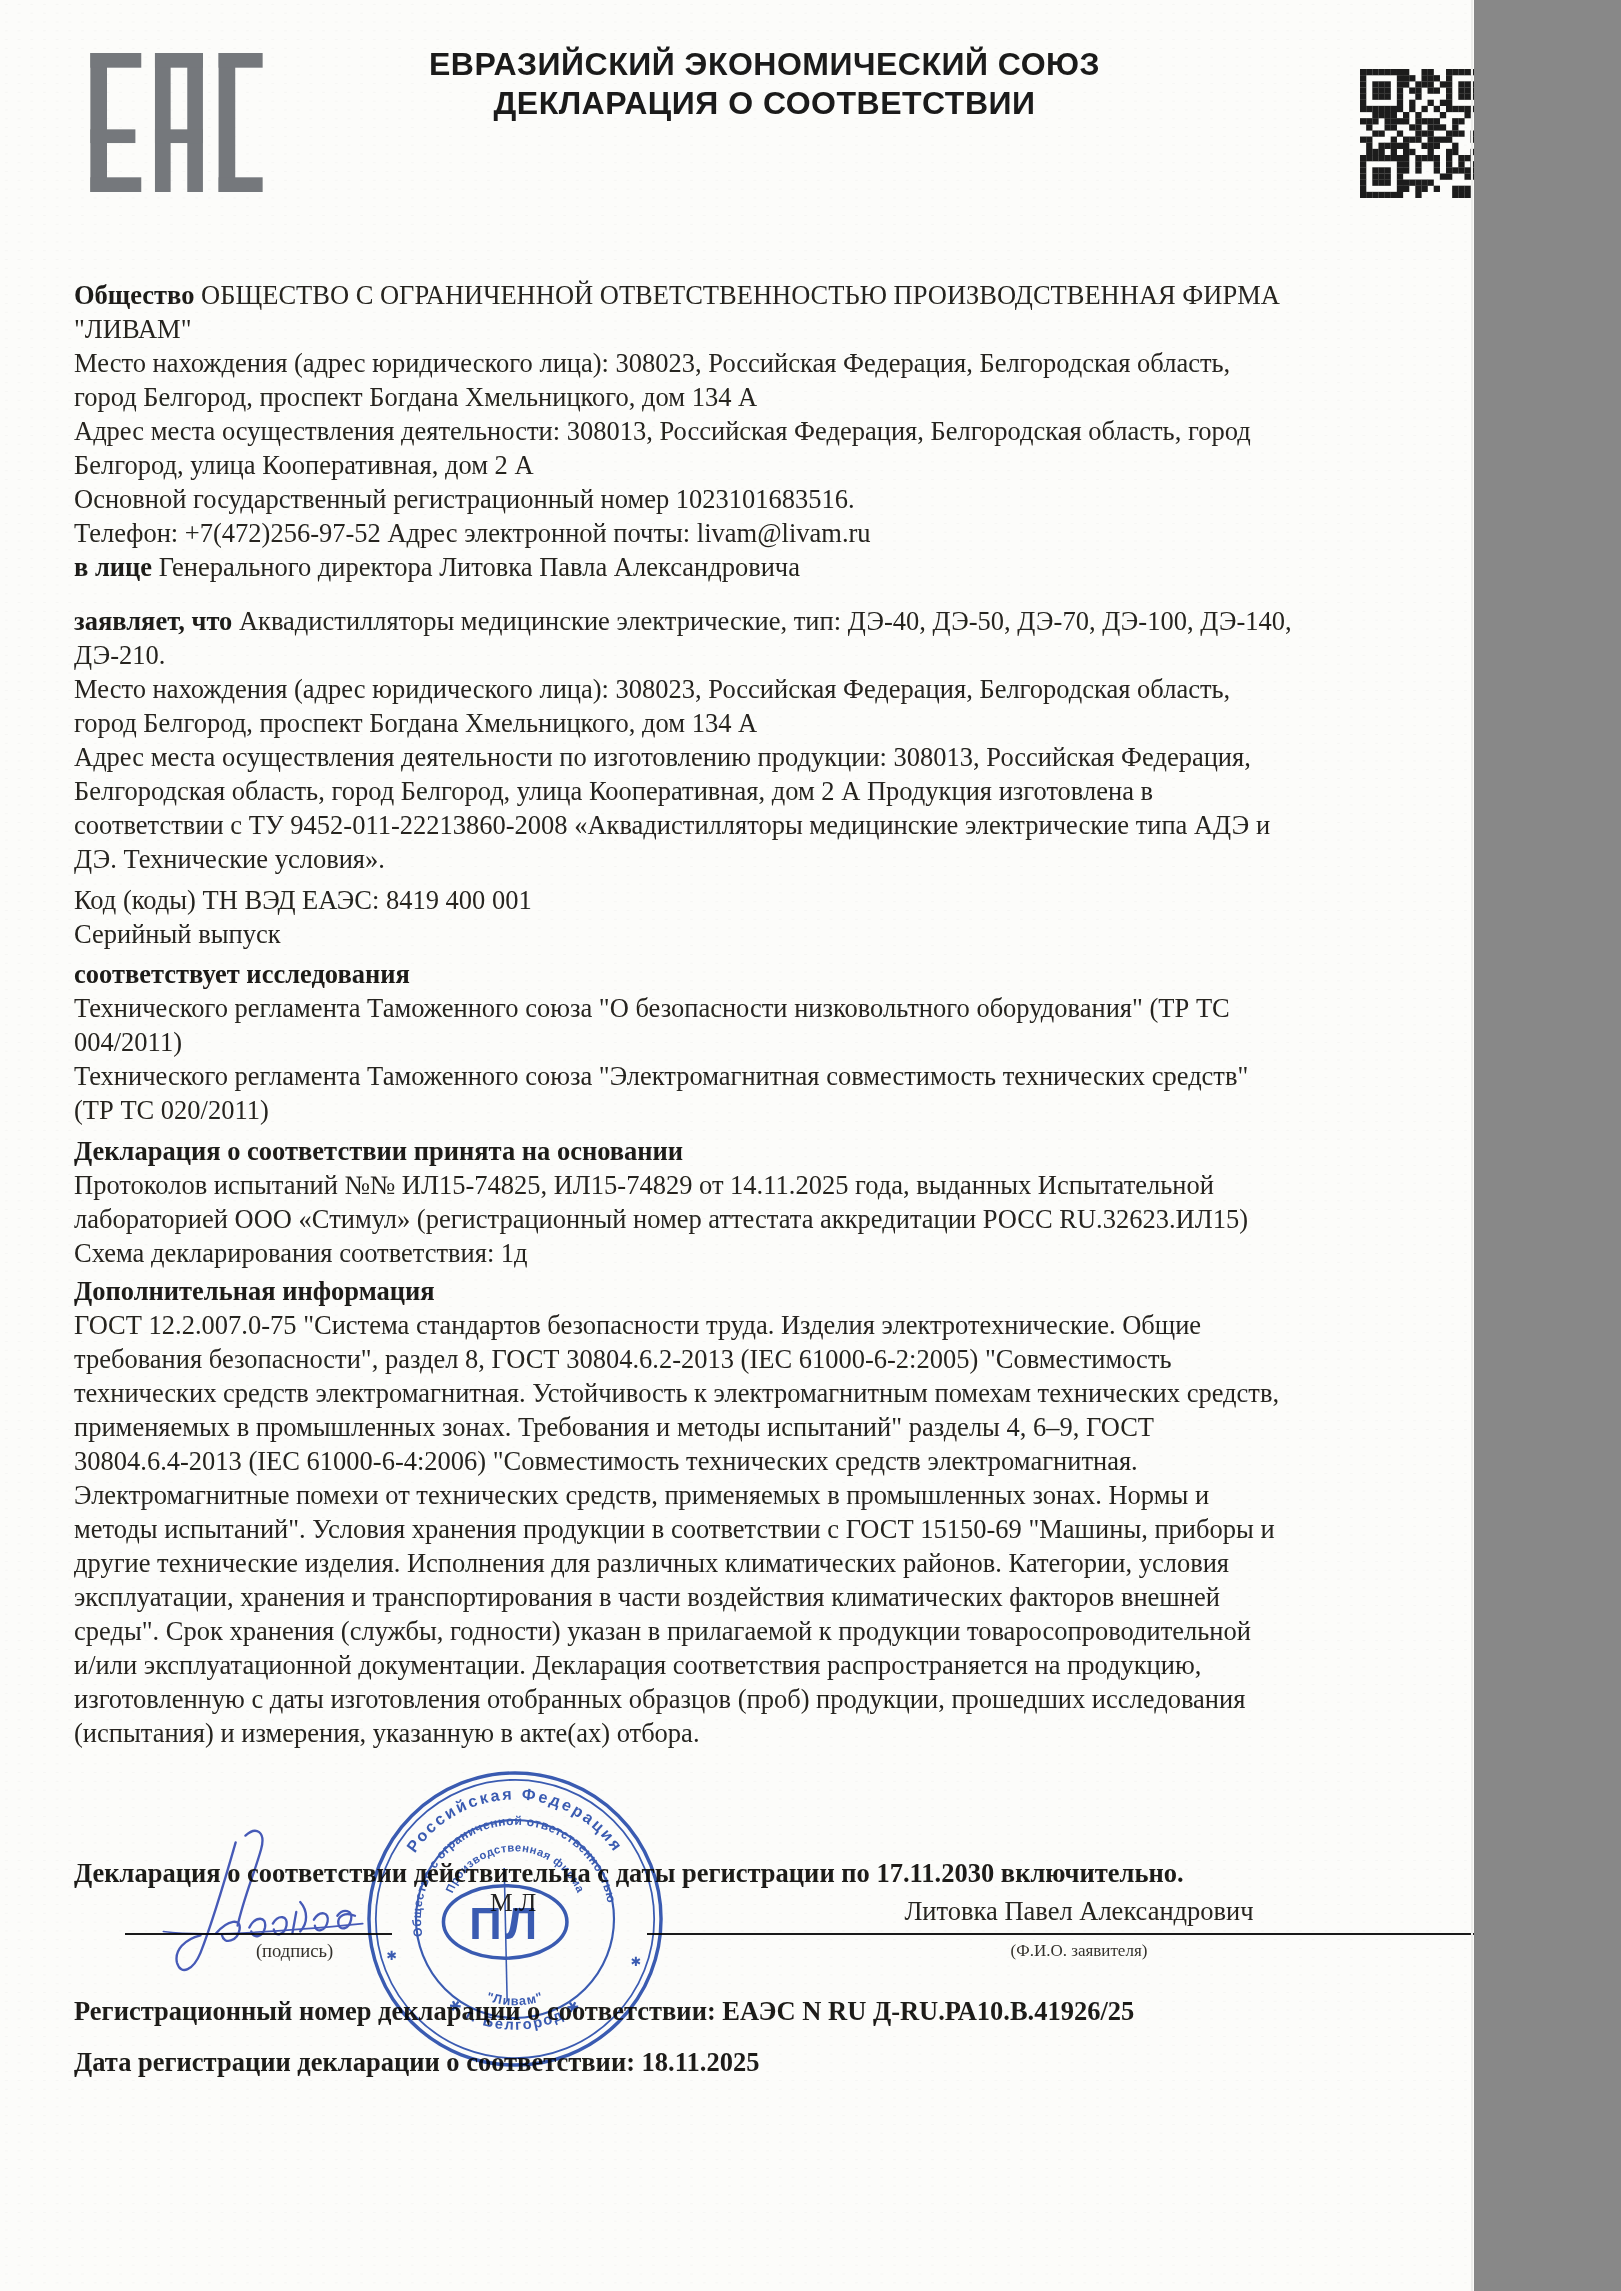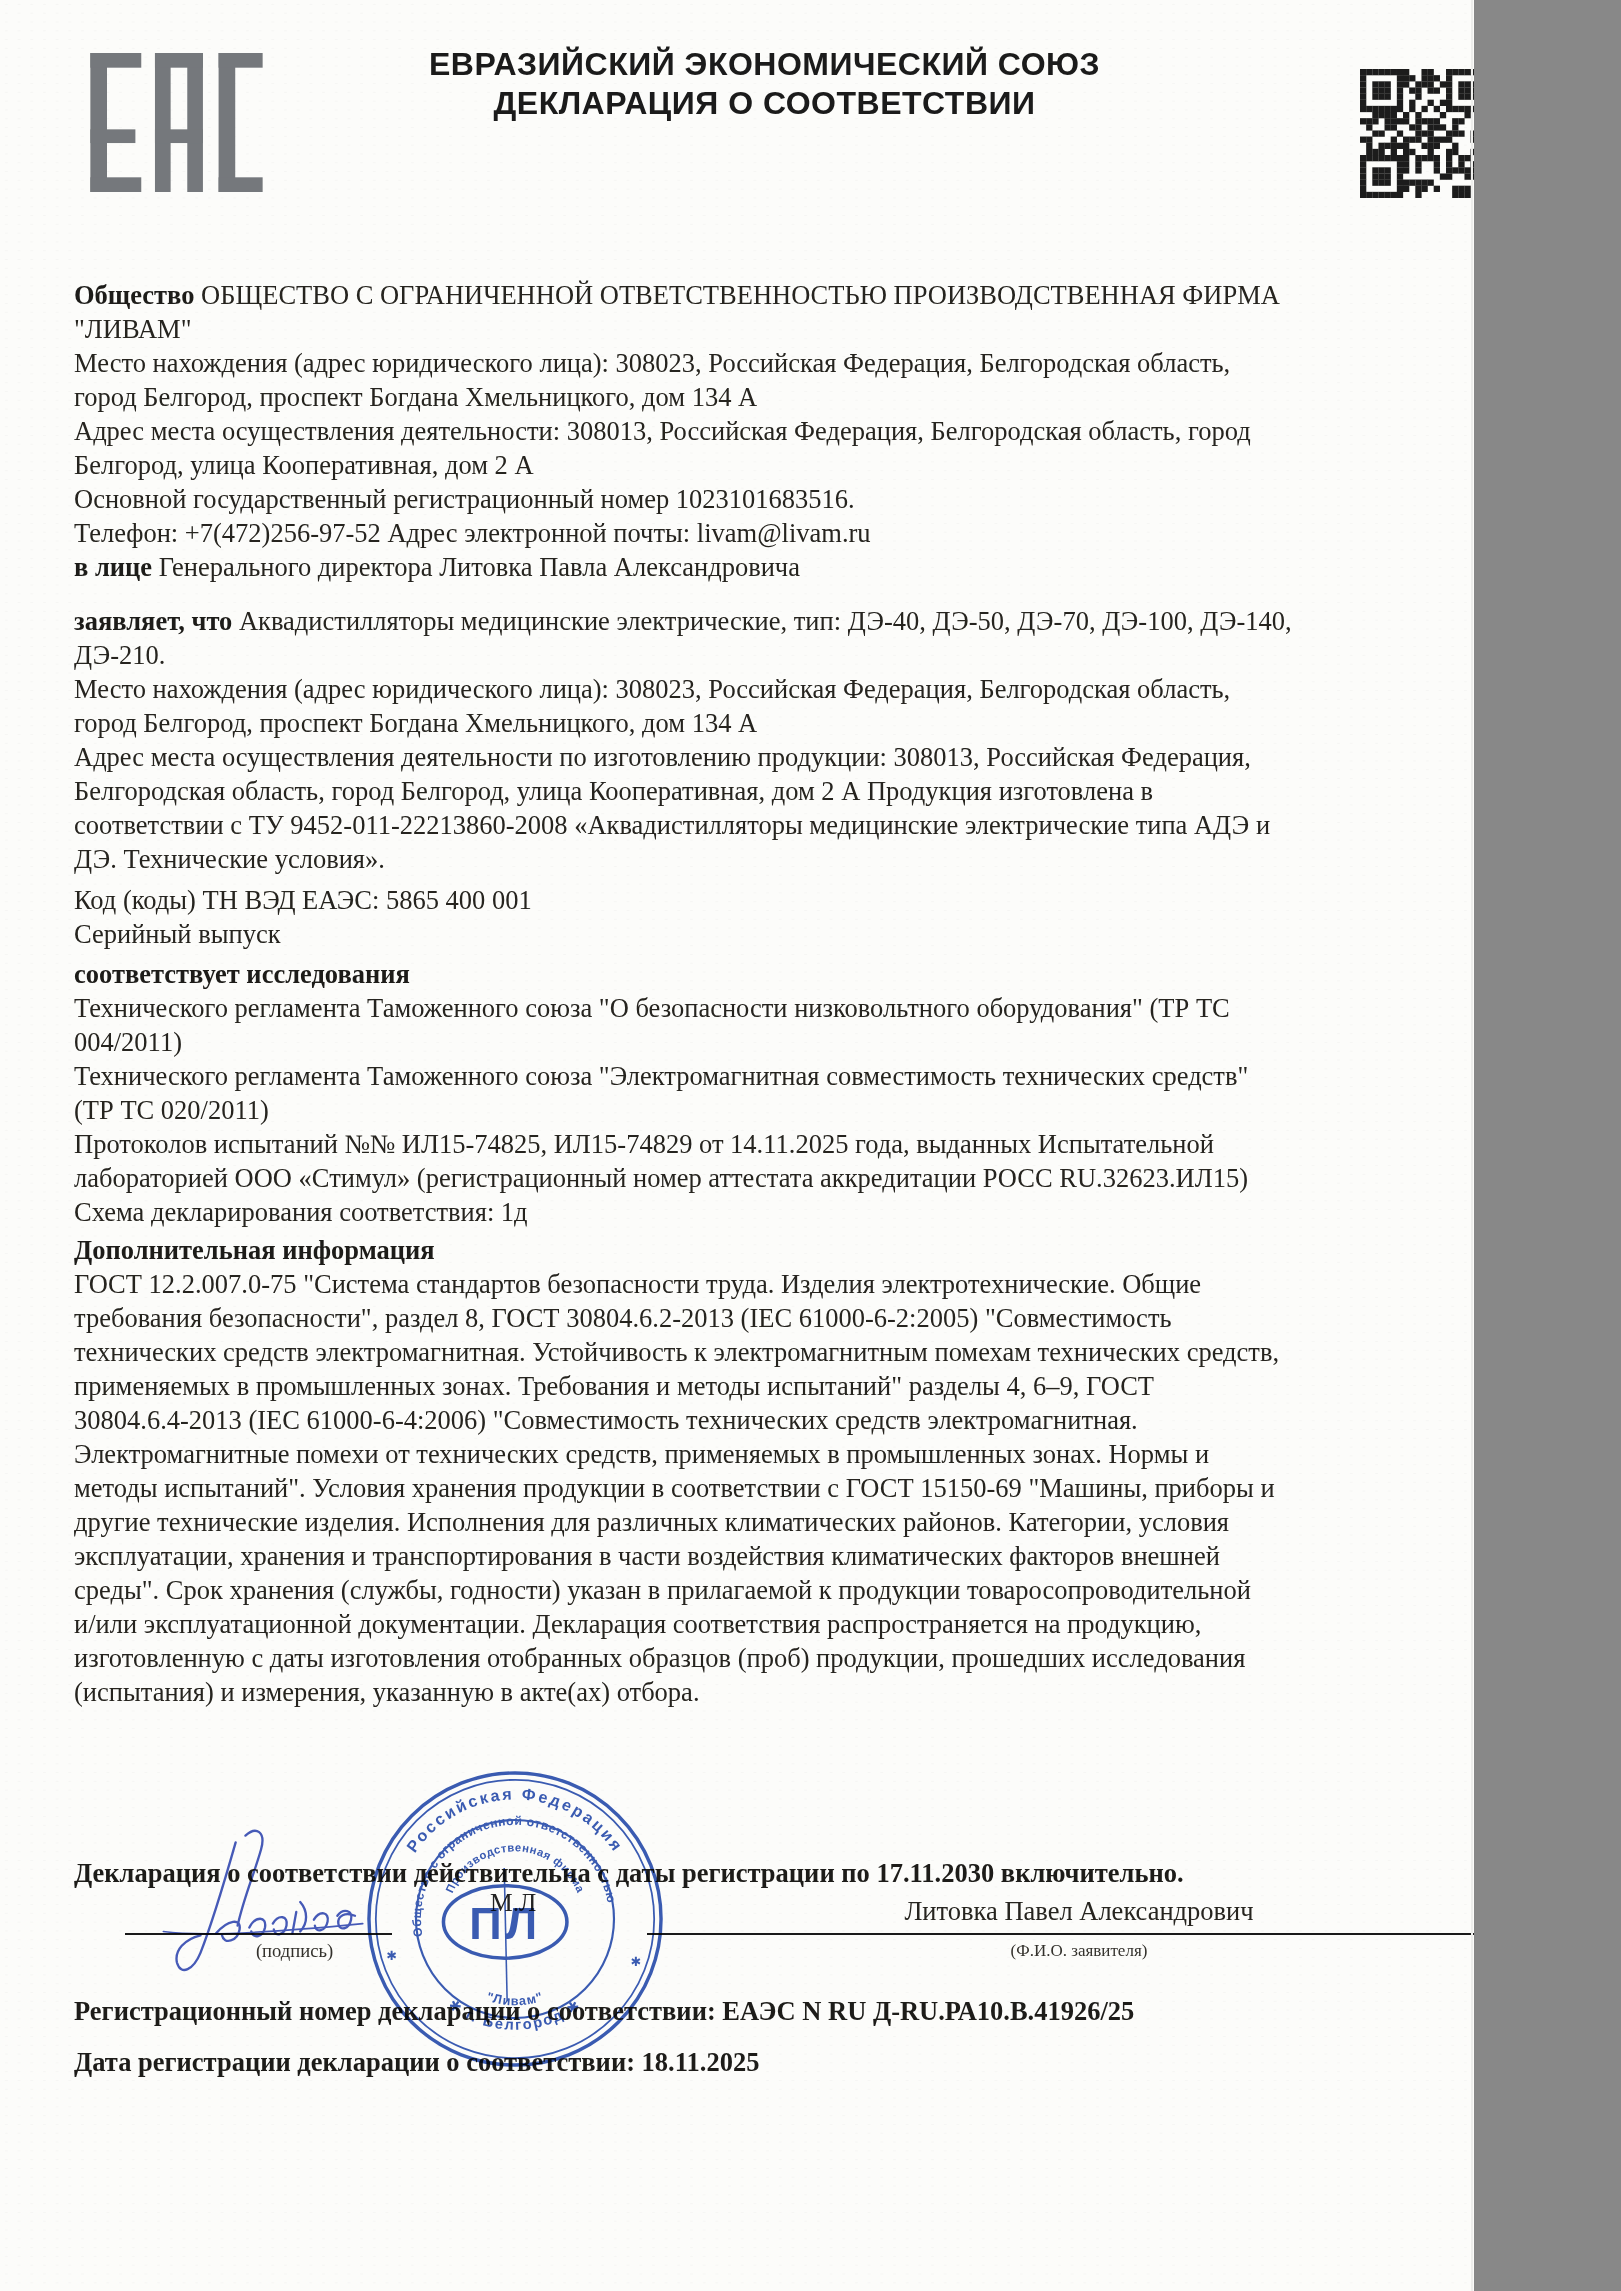--- a/index.html
+++ b/index.html
@@ -334,27 +334,28 @@
     <div class="para"><span>Телефон: +7(472)256-97-52 Адрес электронной почты: livam@livam.ru</span></div>
     <div class="para"><span class="b">в лице </span><span>Генерального директора Литовка Павла Александровича</span></div>
     <div class="para mt20"><span class="b">заявляет, что </span><span>Аквадистилляторы медицинские электрические, тип: ДЭ-40, ДЭ-50, ДЭ-70, ДЭ-100, ДЭ-140,
 ДЭ-210.</span></div>
     <div class="para"><span>Место нахождения (адрес юридического лица): 308023, Российская Федерация, Белгородская область,
 город Белгород, проспект Богдана Хмельницкого, дом 134 А</span></div>
     <div class="para"><span>Адрес места осуществления деятельности по изготовлению продукции: 308013, Российская Федерация,
 Белгородская область, город Белгород, улица Кооперативная, дом 2 А Продукция изготовлена в
 соответствии с ТУ 9452-011-22213860-2008 «Аквадистилляторы медицинские электрические типа АДЭ и
 ДЭ. Технические условия».</span></div>
-    <div class="para mt8"><span>Код (коды) ТН ВЭД ЕАЭС: 5865 400 001</span></div>
+    <div class="para mt8"><span>Код (коды) ТН ВЭД ЕАЭС: 8419 400 001</span></div>
     <div class="para"><span>Серийный выпуск</span></div>
     <div class="para mt6"><span class="b">соответствует исследования</span></div>
     <div class="para"><span>Технического регламента Таможенного союза "О безопасности низковольтного оборудования" (ТР ТС
 004/2011)</span></div>
     <div class="para"><span>Технического регламента Таможенного союза "Электромагнитная совместимость технических средств"
 (ТР ТС 020/2011)</span></div>
+    <div class="para mt7"><span class="b">Декларация о соответствии принята на основании</span></div>
     <div class="para"><span>Протоколов испытаний №№ ИЛ15-74825, ИЛ15-74829 от 14.11.2025 года, выданных Испытательной
 лабораторией ООО «Стимул» (регистрационный номер аттестата аккредитации РОСС RU.32623.ИЛ15)</span></div>
     <div class="para"><span>Схема декларирования соответствия: 1д</span></div>
     <div class="para mt4"><span class="b">Дополнительная информация</span></div>
     <div class="para"><span>ГОСТ 12.2.007.0-75 "Система стандартов безопасности труда. Изделия электротехнические. Общие
 требования безопасности", раздел 8, ГОСТ 30804.6.2-2013 (IEC 61000-6-2:2005) "Совместимость
 технических средств электромагнитная. Устойчивость к электромагнитным помехам технических средств,
 применяемых в промышленных зонах. Требования и методы испытаний" разделы 4, 6–9, ГОСТ
 30804.6.4-2013 (IEC 61000-6-4:2006) "Совместимость технических средств электромагнитная.
 Электромагнитные помехи от технических средств, применяемых в промышленных зонах. Нормы и

